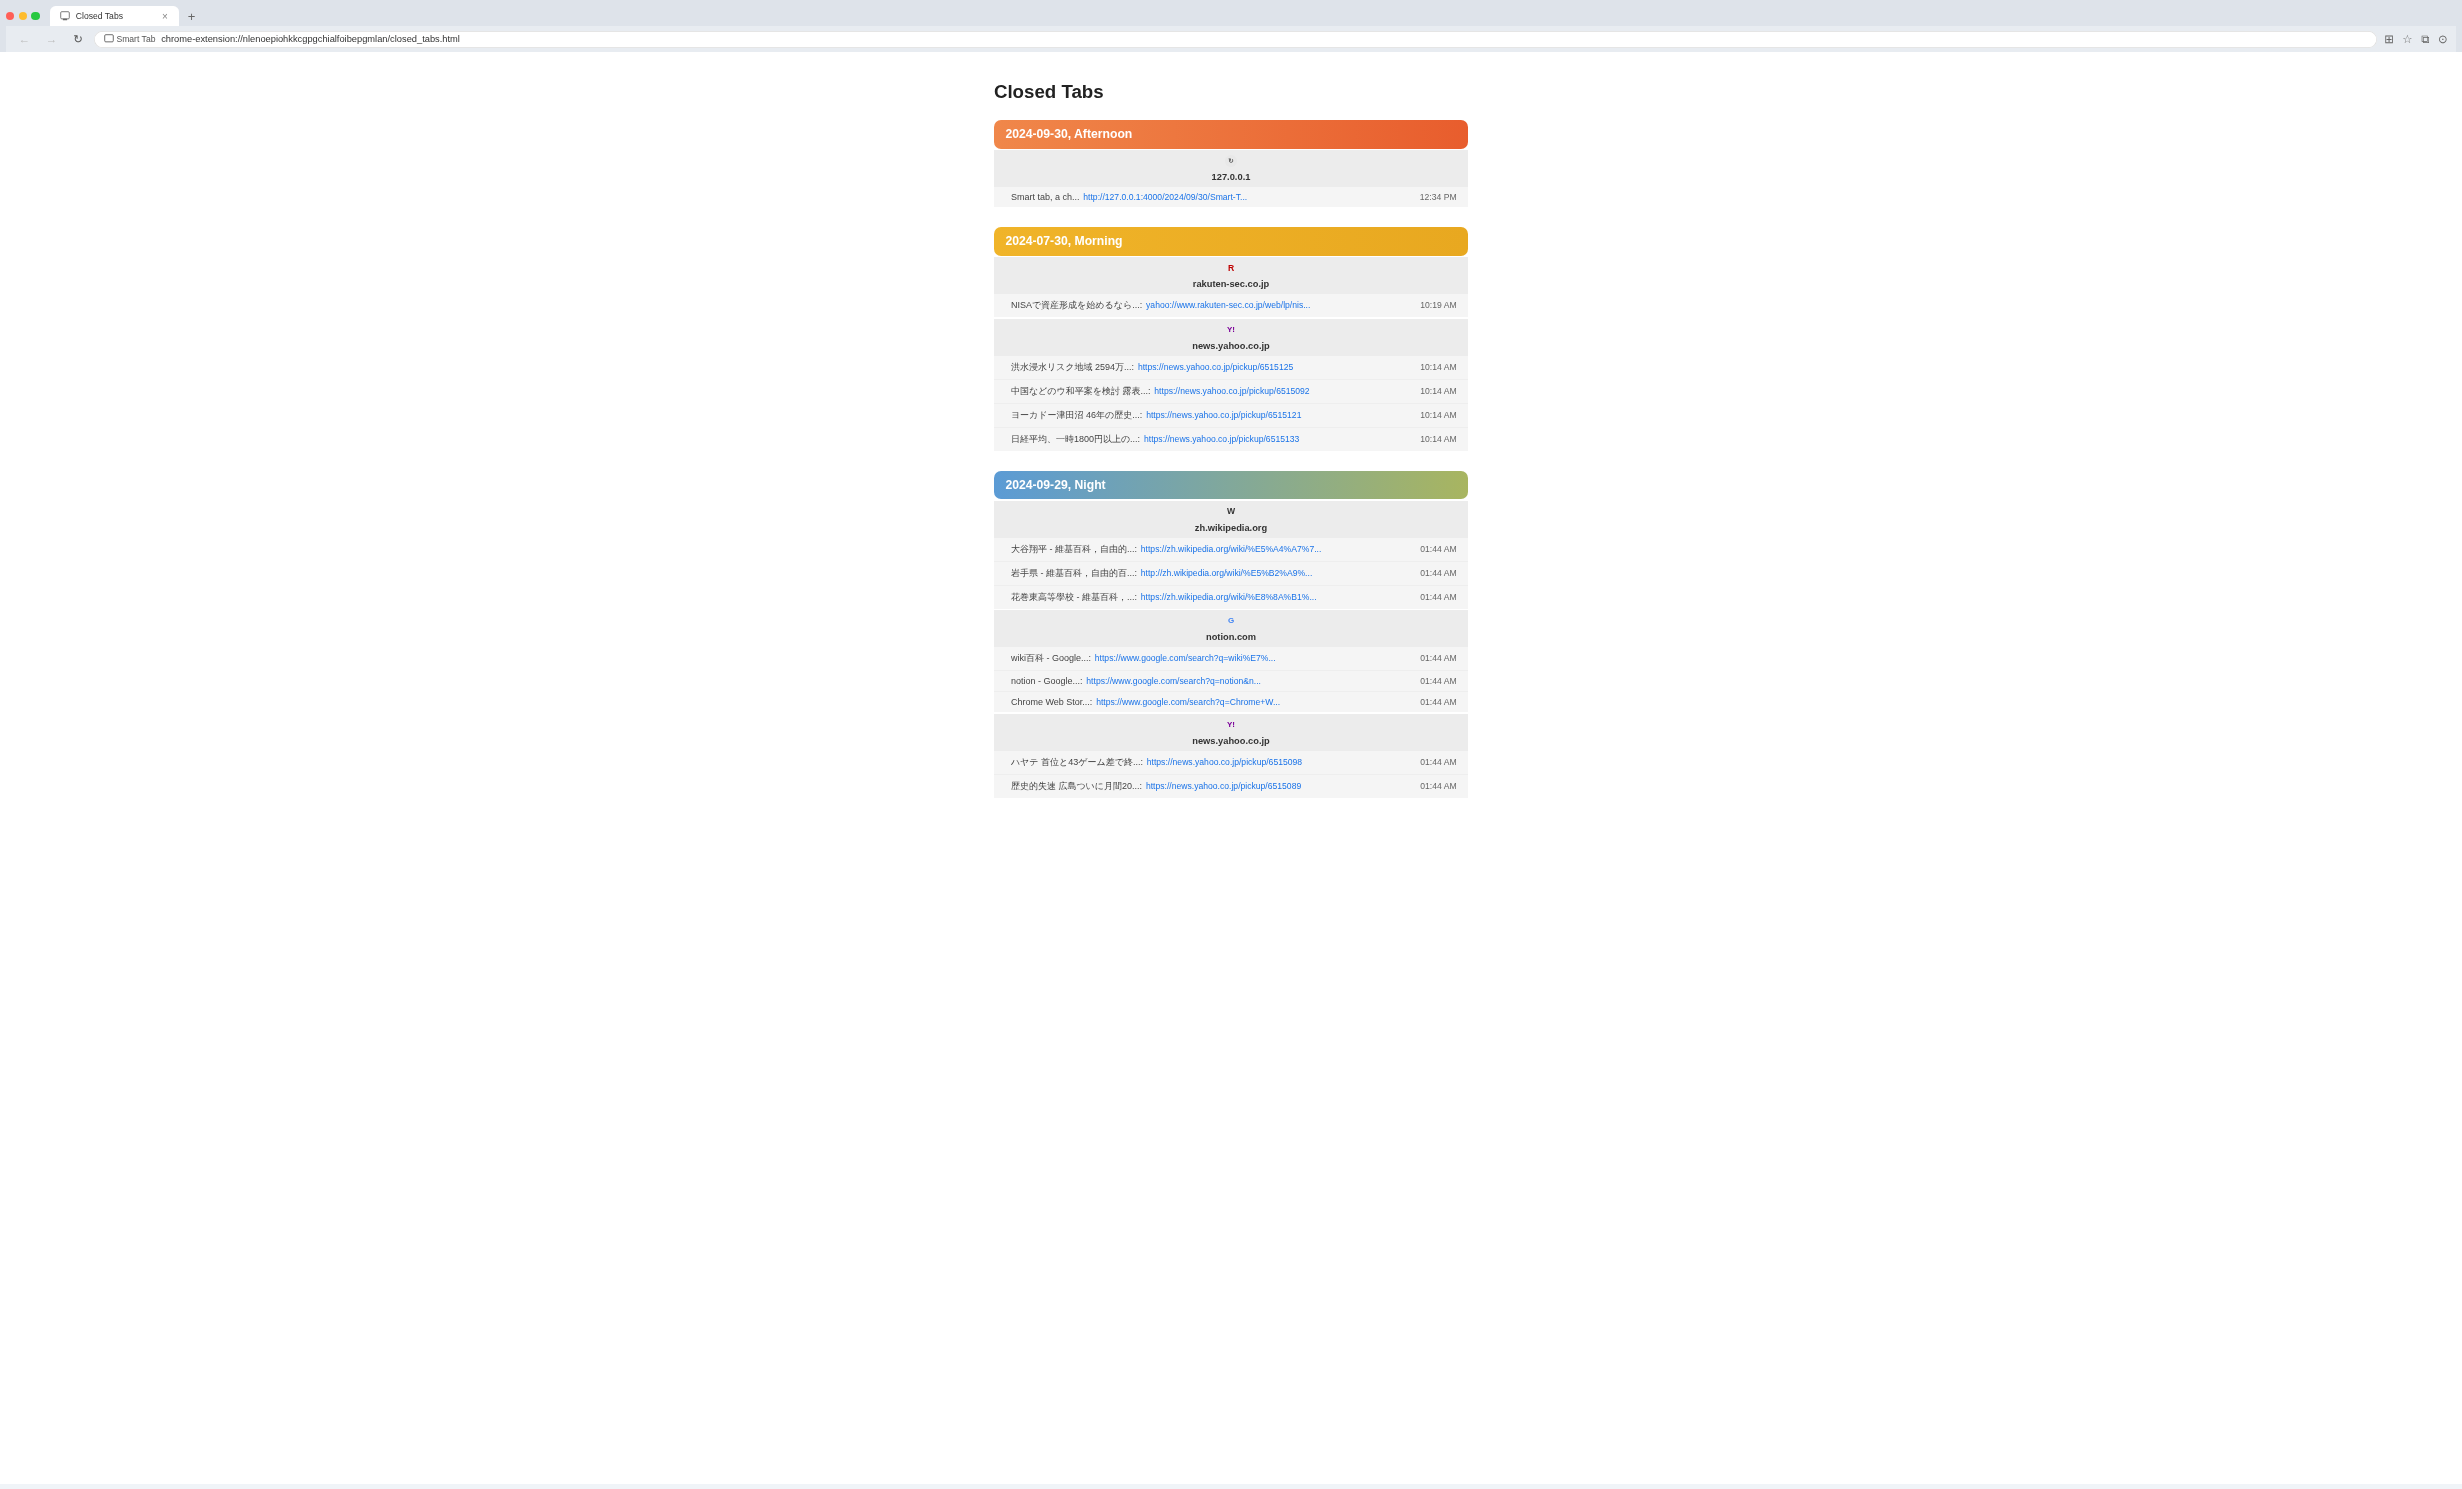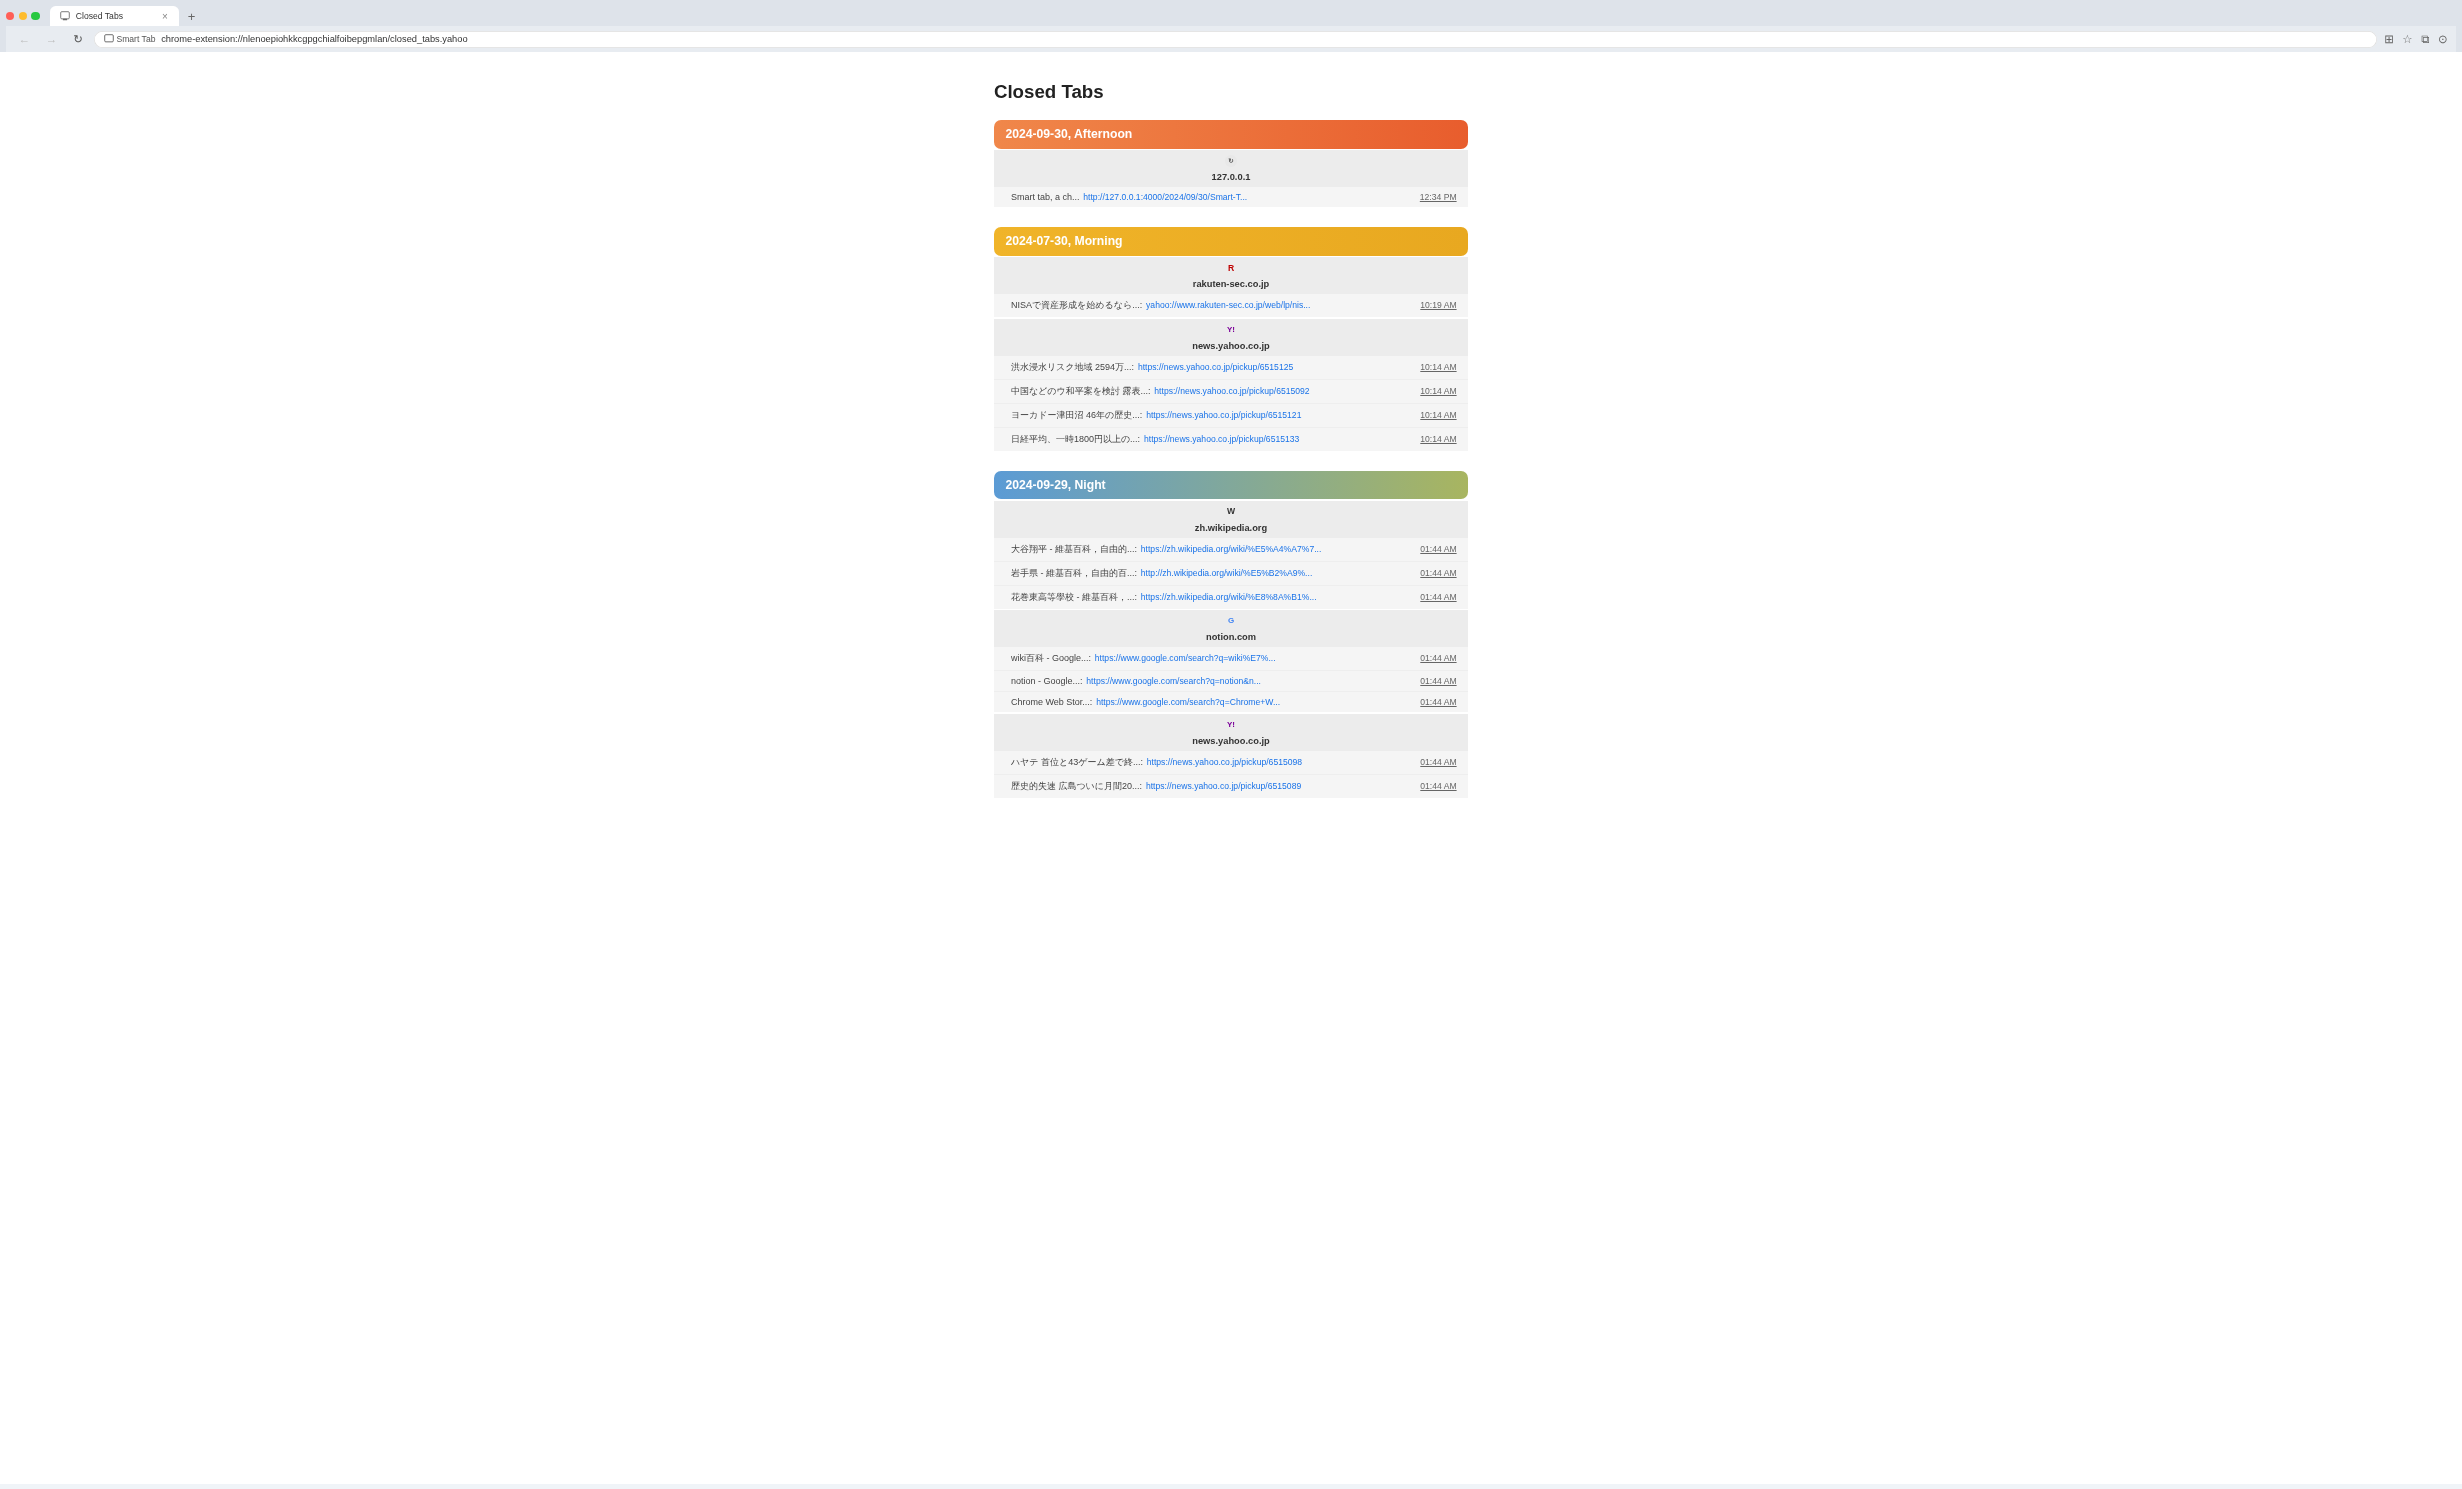--- a/index.html
+++ b/index.html
@@ -242,21 +242,20 @@
       margin-left: 1.4px;
     }
 
     .tab-time {
       font-size: 8.6px;
       color: #666;
       white-space: nowrap;
       margin-left: auto;
       min-width: 50px;
       text-align: right;
-      text-decoration: underline;
     }
 
     .section-block {
       margin-bottom: 20px;
     }
 
     
     .favicon-127 {
       background: #e8e8e8;
       border-radius: 50%;
@@ -321,21 +320,21 @@
     <button class="nav-btn" disabled="">→</button>
     <button class="nav-btn">↻</button>
 
     <div class="address-bar">
       <span class="smart-tab-icon">
         <svg width="10" height="10" viewBox="0 0 14 14" fill="none">
           <rect x="1" y="1" width="12" height="10" rx="1.5" stroke="#555" stroke-width="1.2"></rect>
         </svg>
         <span style="font-size:8.6px;color:#555;">Smart Tab</span>
       </span>
-      <span class="address-text">chrome-extension://nlenoepiohkkcgpgchialfoibepgmlan/closed_tabs.yahoo</span>
+      <span class="address-text">chrome-extension://nlenoepiohkkcgpgchialfoibepgmlan/closed_tabs.html</span>
     </div>
 
     <div class="toolbar-icons">
       <span style="cursor:pointer;">⊞</span>
       <span style="cursor:pointer;">☆</span>
       <span style="cursor:pointer;">⧉</span>
       <span style="cursor:pointer;">⊙</span>
     </div>
   </div>
 </div>

